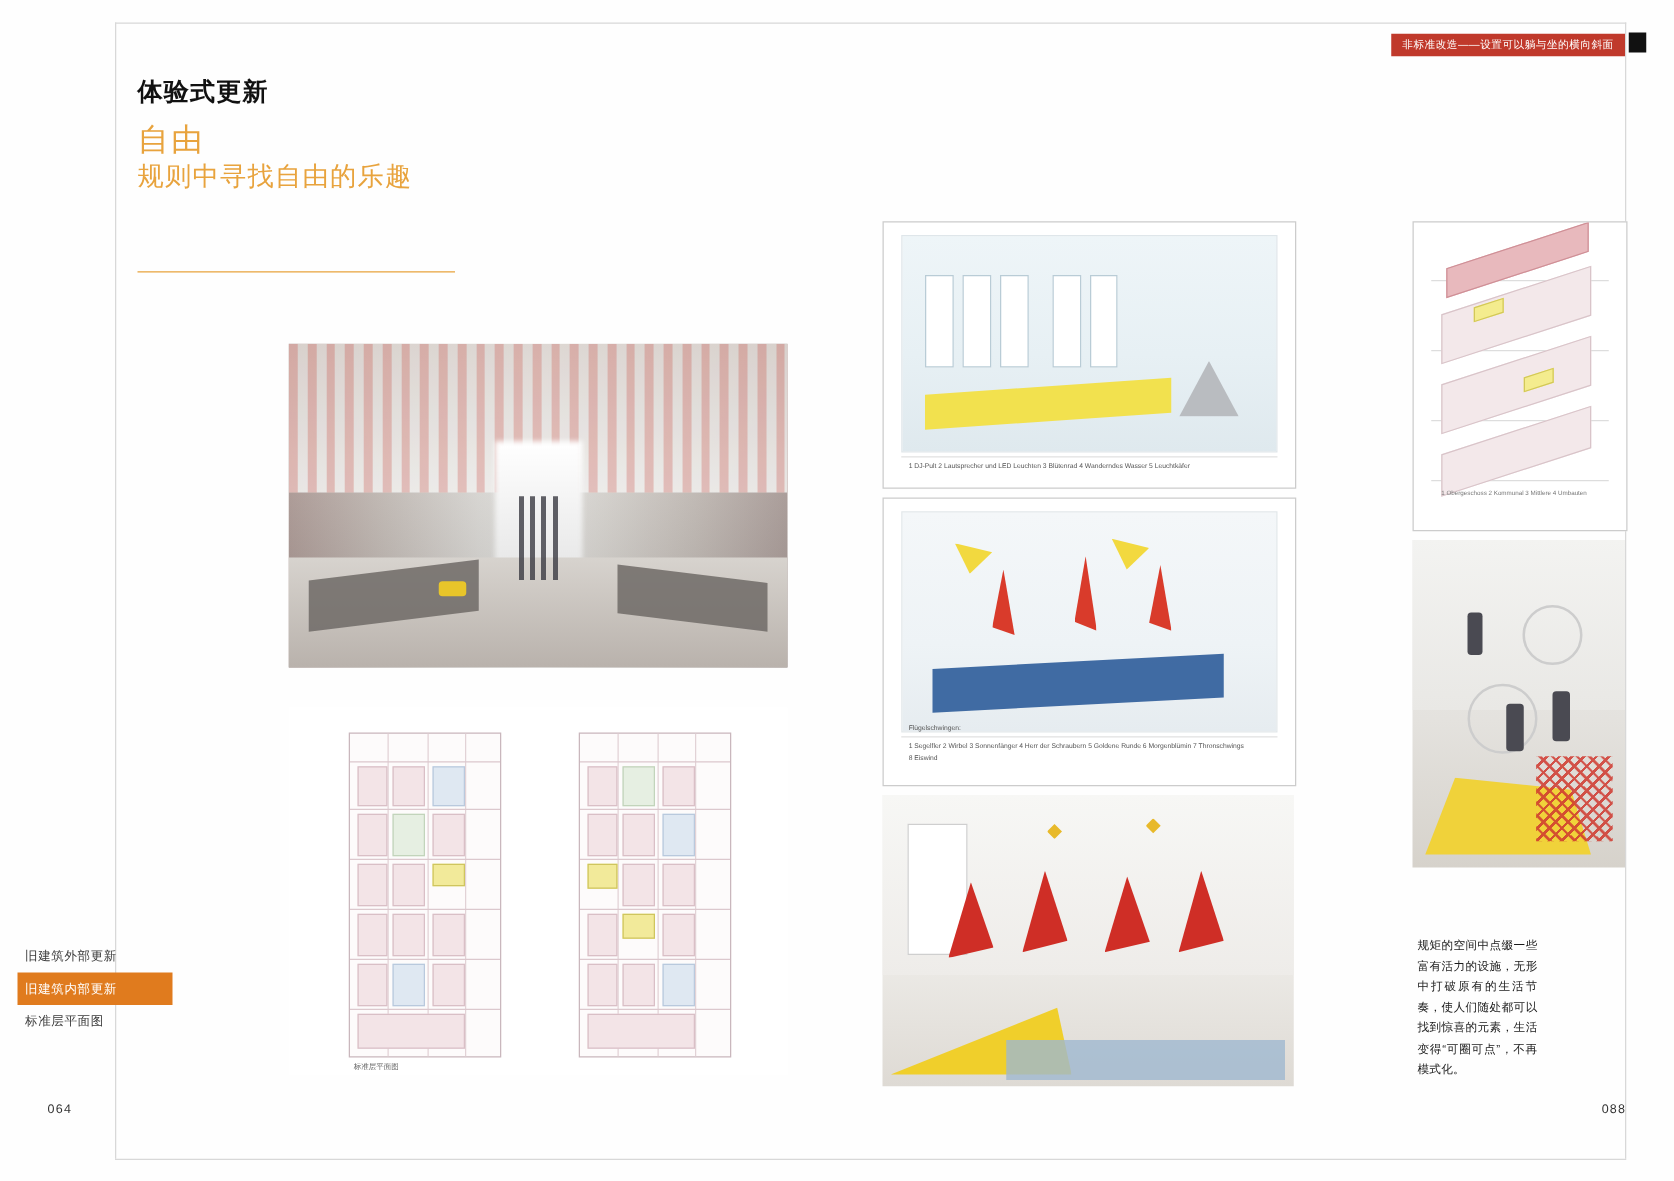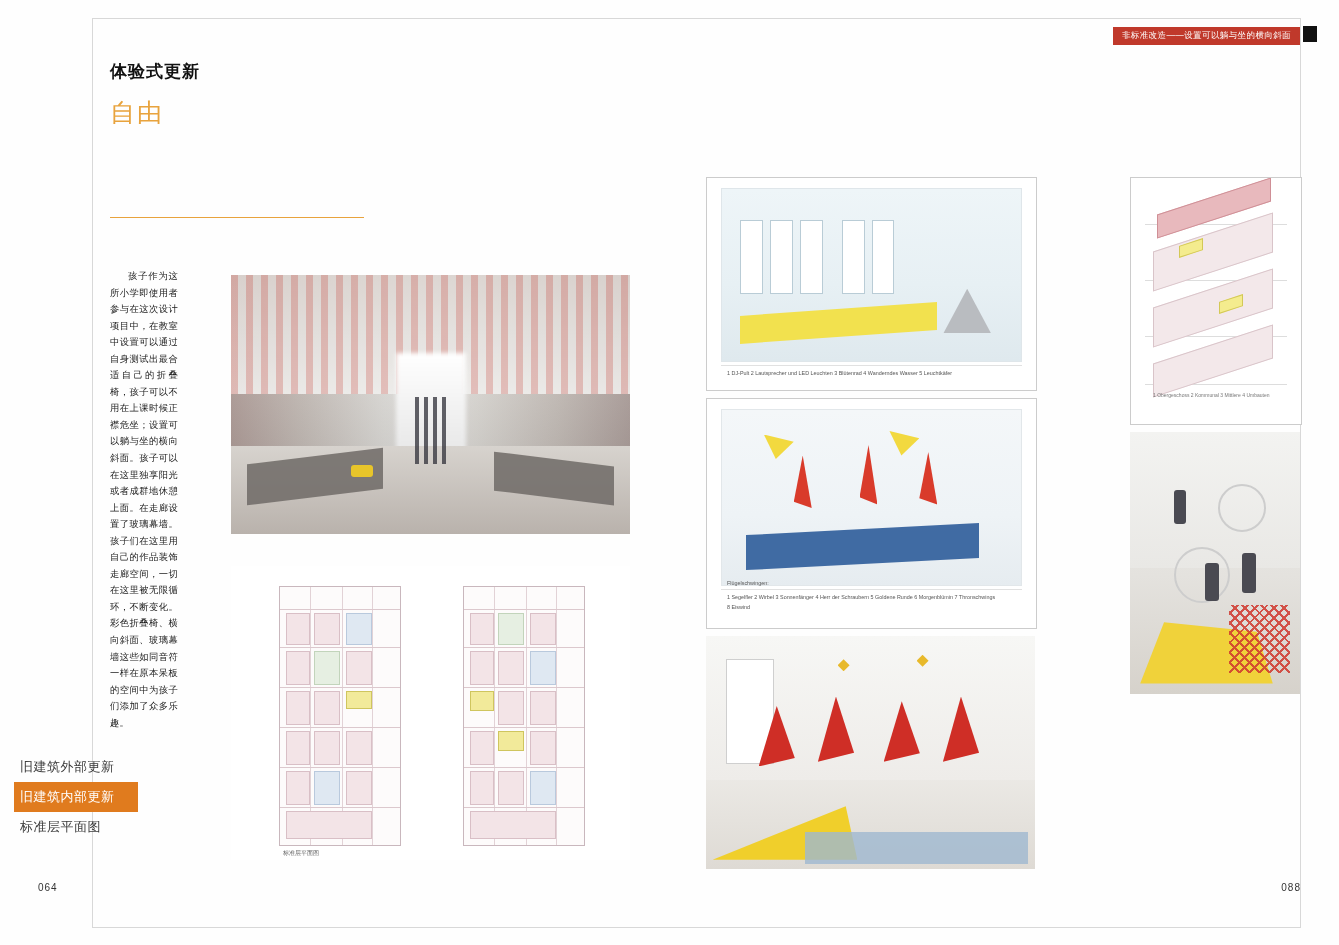--- a/index.html
+++ b/index.html
@@ -31,21 +31,21 @@
     white-space:nowrap;
   }
   .runhead-block{
     position:absolute;right:22px;top:26px;
     width:14px;height:16px;background:#111;
   }
 
   
   .kicker{
     position:absolute;left:110px;top:60px;
-    font-size:17px;font-weight:bold;color:#111;
+    font-size:20px;font-weight:bold;color:#111;
     letter-spacing:1px;
   }
   .title-main{
     position:absolute;left:110px;top:98px;
     font-size:25px;color:#e8a33d;letter-spacing:2px;line-height:1.12;
   }
   .title-sub{
     position:absolute;left:110px;top:127px;
     font-size:21px;color:#e8a33d;letter-spacing:1px;
   }
@@ -69,21 +69,21 @@
   
   .rightcol{
     position:absolute;left:1134px;top:748px;width:96px;
     font-size:9.3px;color:#1a1a1a;line-height:1.78;
     text-align:justify;letter-spacing:0.2px;
   }
 
   
   .tabs{position:absolute;left:14px;top:752px;width:124px;}
   .tab{
-    font-size:13px;color:#3a3a3a;padding:6px 6px 6px 6px;letter-spacing:0.5px;
+    font-size:10px;color:#3a3a3a;padding:6px 6px 6px 6px;letter-spacing:0.5px;
   }
   .tab.active{
     background:#e07b1e;color:#ffffff;width:124px;box-sizing:border-box;
   }
 
   .folio-left{position:absolute;left:38px;bottom:52px;font-size:10px;color:#333;letter-spacing:1px;}
   .folio-right{position:absolute;right:38px;bottom:52px;font-size:10px;color:#333;letter-spacing:1px;}
 
   
   .fig{position:absolute;overflow:hidden;background:#f2f2f2;}
@@ -182,27 +182,26 @@
   <div class="spread-border-left"></div>
   <div class="spread-border-right"></div>
   <div class="spread-border-top"></div>
   <div class="spread-border-bottom"></div>
 
   <div class="runhead">非标准改造——设置可以躺与坐的横向斜面</div>
   <div class="runhead-block"></div>
 
   <div class="kicker">体验式更新</div>
   <div class="title-main">自由</div>
+  <div class="title-sub">规则中寻找自由的乐趣</div>
 
   <div class="meta-rule"></div>
 
-  <div class="bodycol">
-    <span class="indent">孩子作为这所小学即使用者参与在这次设计项目中，在教室中设置可以通过自身测试出最合适自己的折叠椅，孩子可以不用在上课时候正襟危坐；设置可以躺与坐的横向斜面。孩子可以在这里独享阳光或者成群地休憩上面。在走廊设置了玻璃幕墙。孩子们在这里用自己的作品装饰走廊空间，一切在这里被无限循环，不断变化。彩色折叠椅、横向斜面、玻璃幕墙这些如同音符一样在原本呆板的空间中为孩子们添加了众多乐趣。</span>
-  </div>
-
+
+  <div class="rightcol">规矩的空间中点缀一些富有活力的设施，无形中打破原有的生活节奏，使人们随处都可以找到惊喜的元素，生活变得“可圈可点”，不再模式化。</div>
 
   <div class="fig ph1">
     <div class="ceiling"></div>
     <div class="vanish"></div>
     <div class="floor"></div>
     <div class="benchL"></div>
     <div class="benchR"></div>
     <div class="yellow"></div>
     <div class="people"></div>
   </div>

